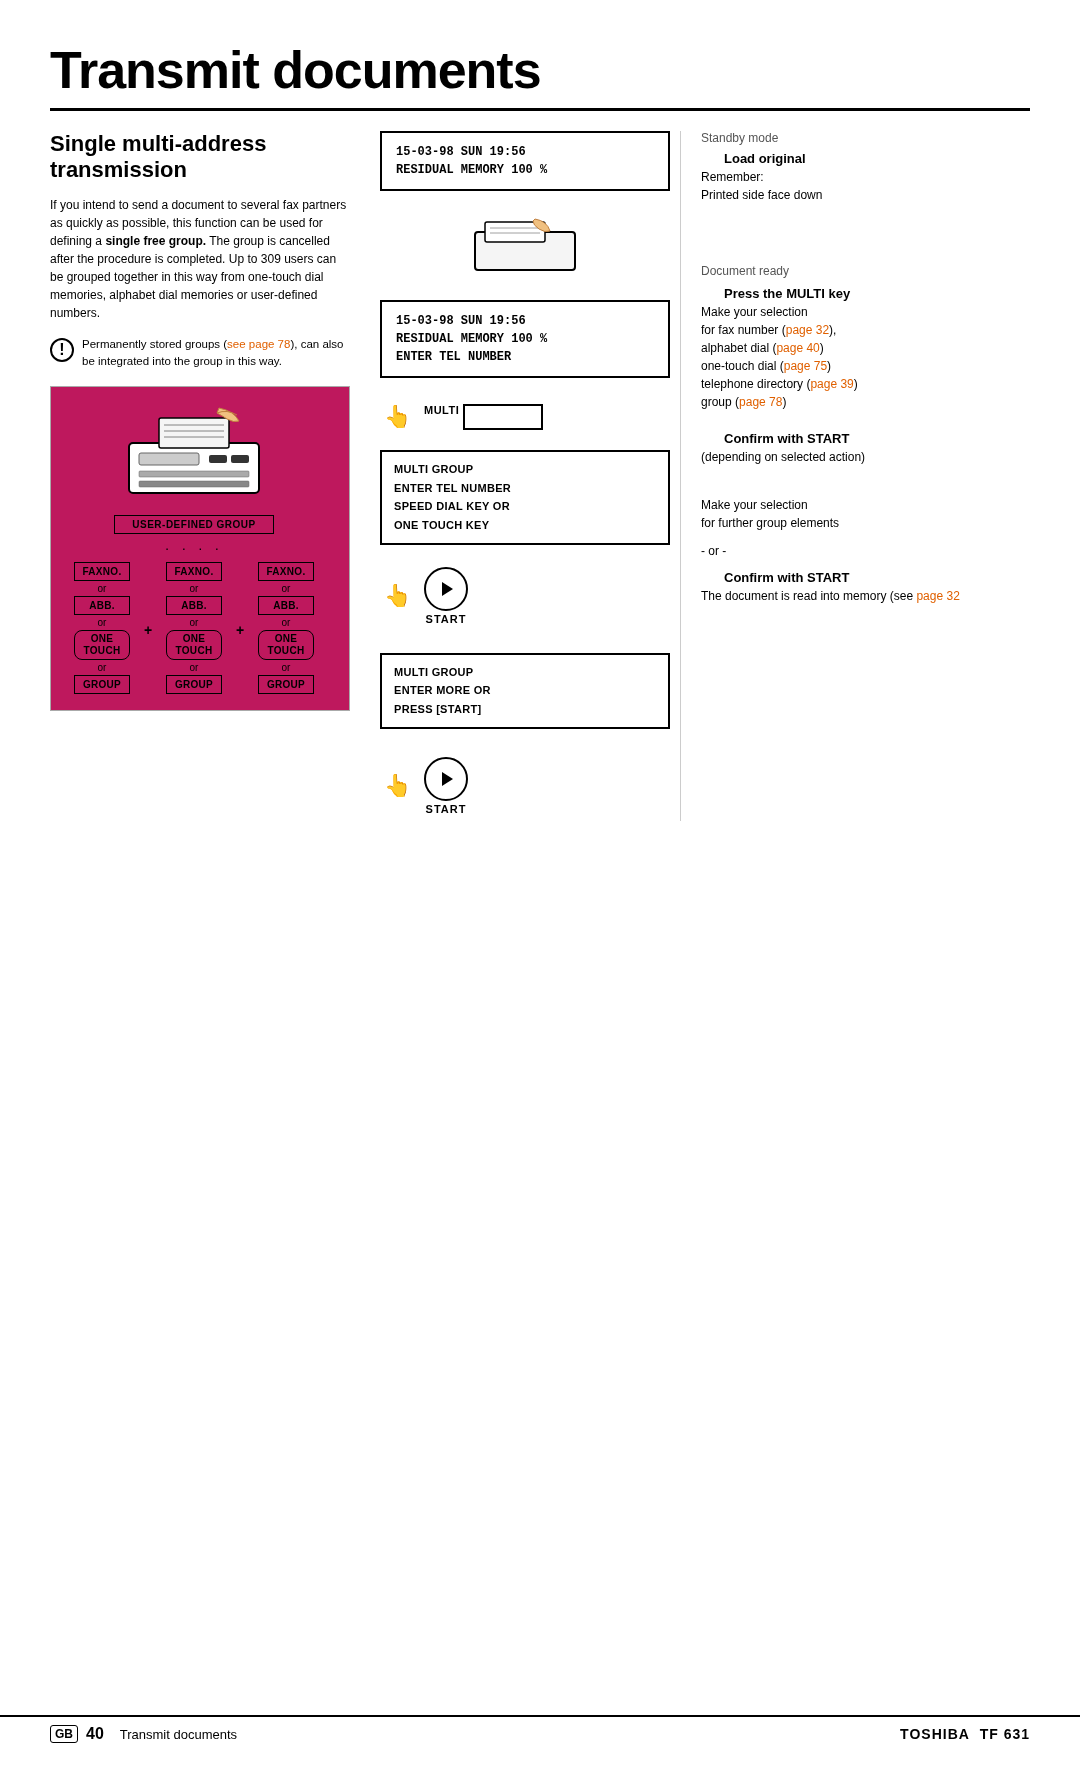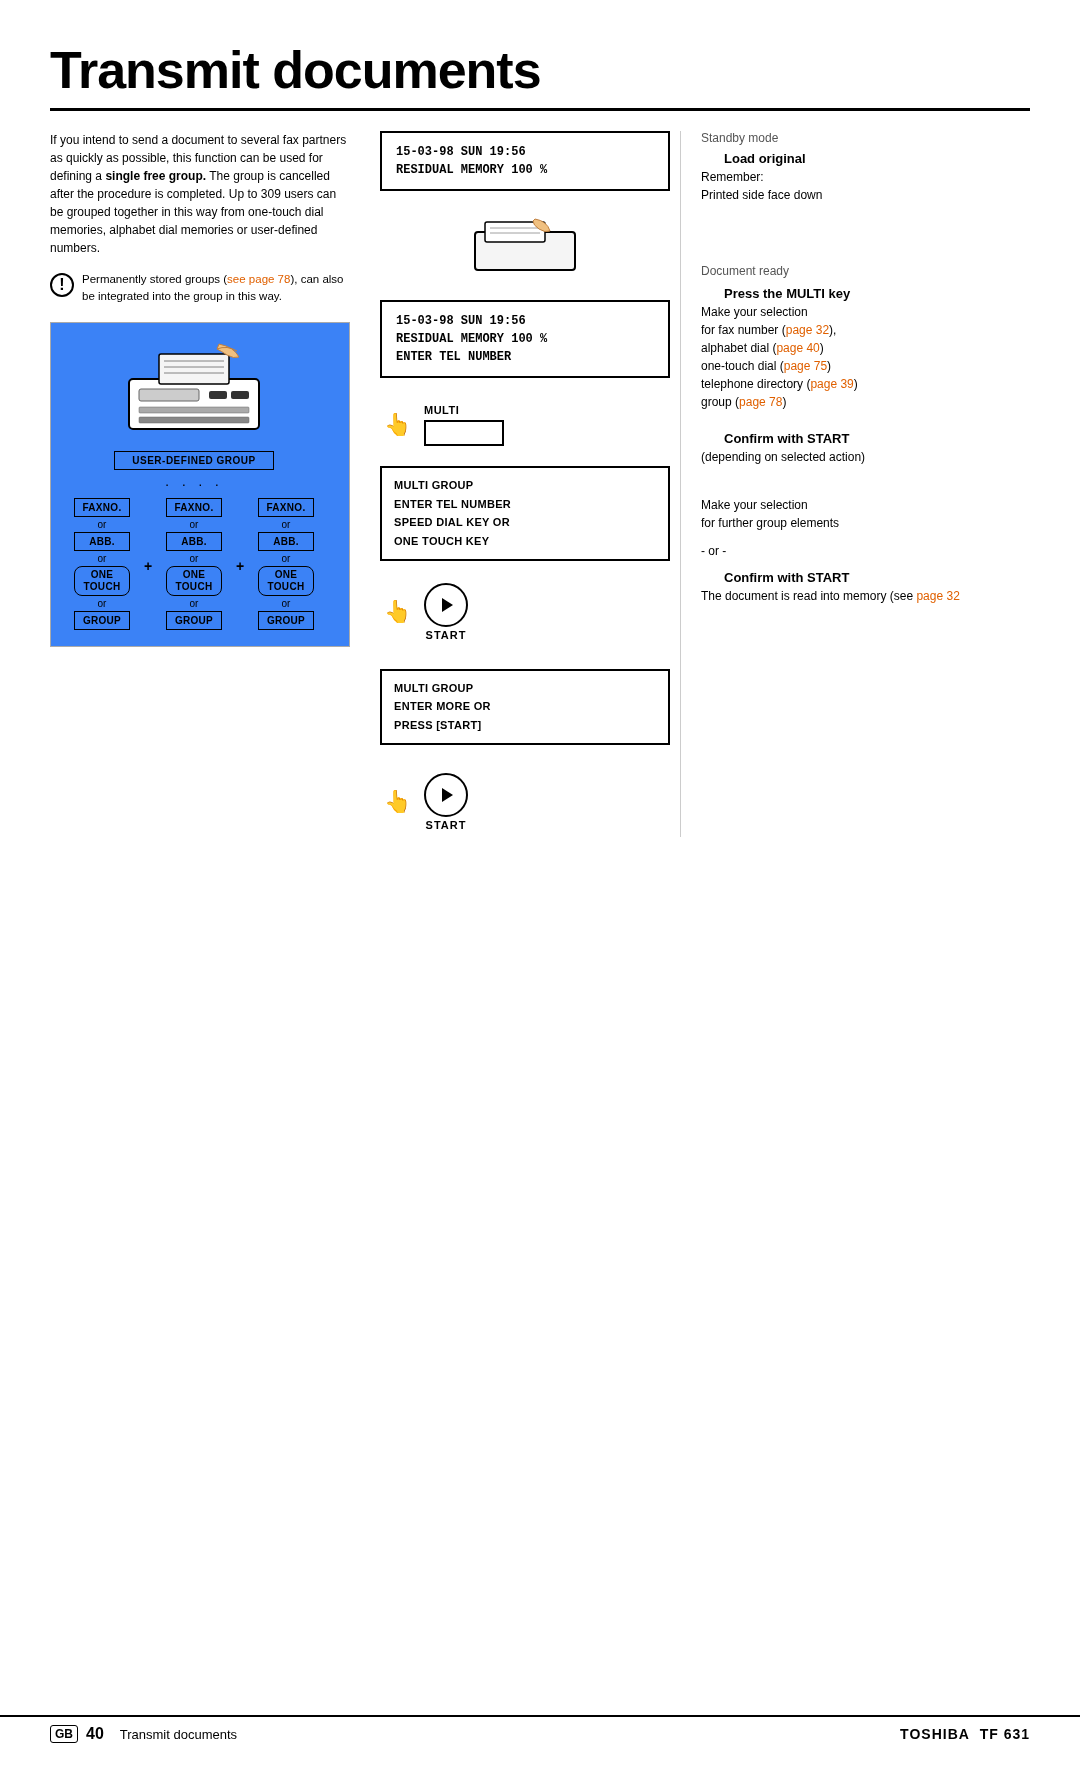--- a/index.html
+++ b/index.html
@@ -91,21 +91,21 @@
     }
 
     .warning-text a {
       color: #e06000;
       text-decoration: none;
     }
 
     
     .diagram-box {
       border: 1px solid #aaa;
-      background: #3b82f6;
+      background: #be185d;
       padding: 16px 24px 16px 12px;
       margin-top: 16px;
     }
 
     
     .fax-illustration {
       text-align: center;
       margin-bottom: 14px;
     }
 
@@ -209,21 +209,21 @@
     .finger-icon {
       font-size: 22px;
       width: 36px;
       text-align: center;
       flex-shrink: 0;
     }
 
     
     .multi-key-area {
       display: flex;
-      flex-direction: column;
+      flex-direction: row;
       gap: 4px;
       flex: 1;
     }
 
     .multi-label {
       font-size: 11px;
       font-weight: bold;
       letter-spacing: 0.5px;
     }
 
@@ -366,20 +366,24 @@
 </head>
 <body>
 
 <div class="page-container">
 
   <div class="page-title">Transmit documents</div>
 
   <div class="main-layout">
 
     <div class="left-col">
+      <div class="section-title">
+        <span>Single  multi-address</span><br>
+        <span>transmission</span>
+      </div>
 
       <div class="body-text">
         <span>If you intend to send a document to several fax partners as quickly as possible, this function can be used for defining a</span>
         <strong>single free group.</strong>
         <span> The group is cancelled after the procedure is completed. Up to 309 users can be grouped together in this way from one-touch dial memories, alphabet dial memories or user-defined numbers.</span>
       </div>
 
       <div class="warning-box">
         <div class="warning-icon">!</div>
         <div class="warning-text">

